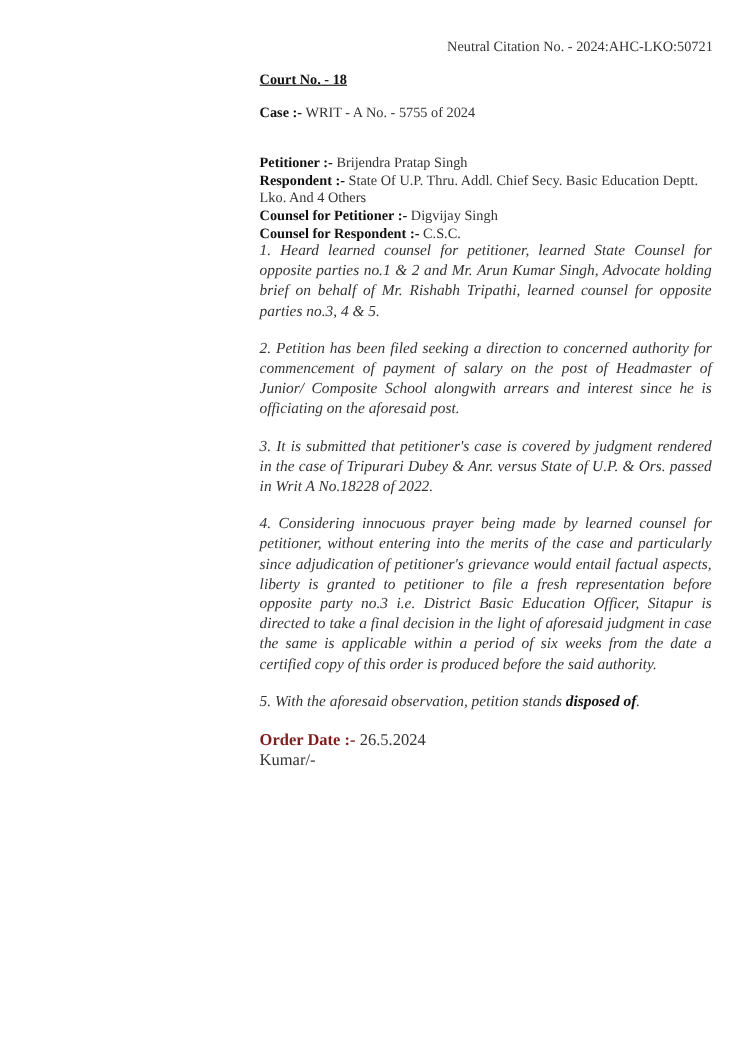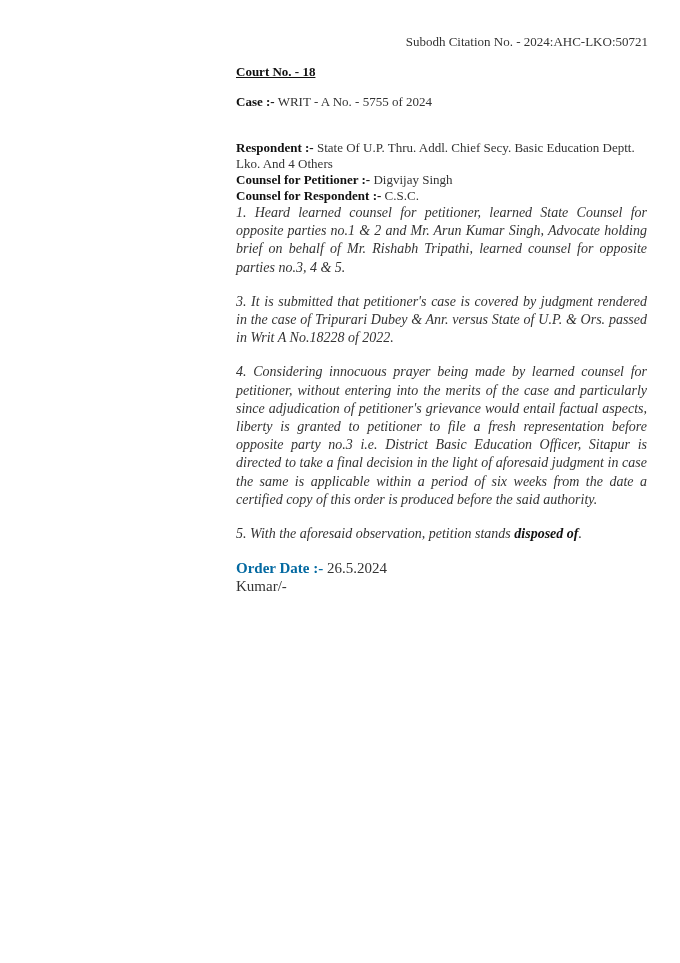--- a/index.html
+++ b/index.html
@@ -8,48 +8,52 @@
   .citation { position: absolute; top: 34px; right: 32px; font-size: 13px; color: #333; }
   .content { position: absolute; left: 236px; top: 64px; width: 411px; }
   .small { font-size: 13px; line-height: 16px; color: #333; }
   .small b { color: #111; }
   .court { font-weight: bold; text-decoration: underline; color: #111; margin-bottom: 14px; }
   .case { margin-bottom: 30px; }
   .judge { font-size: 15px; font-weight: bold; text-decoration: underline; color: #111; margin-top: 16px; margin-bottom: 16px; }
   .para { font-size: 14px; line-height: 18.2px; text-align: justify; margin: 0 0 16px 0; color: #333; font-style: italic; }
   .para b { color: #111; }
   .order { font-size: 15px; line-height: 18px; color: #333; }
-  .order b { color: #0369a1; }
+  .order b { color: #7f1d1d; }
 </style>
 </head>
 <body>
 
-<div class="citation">Subodh Citation No. - 2024:AHC-LKO:50721</div>
+<div class="citation">Neutral Citation No. - 2024:AHC-LKO:50721</div>
 
 <div class="content">
   <div class="small court">Court No. - 18</div>
 
   <div class="small case">
     <b>Case :-</b><span> WRIT - A No. - 5755 of 2024</span>
   </div>
 
   <div class="small">
+    <div>
+      <b>Petitioner :-</b><span> Brijendra Pratap Singh</span>
+    </div>
     <div>
       <b>Respondent :-</b><span> State Of U.P. Thru. Addl. Chief Secy. Basic Education Deptt. Lko. And 4 Others</span>
     </div>
     <div>
       <b>Counsel for Petitioner :-</b><span> Digvijay Singh</span>
     </div>
     <div>
       <b>Counsel for Respondent :-</b><span> C.S.C.</span>
     </div>
   </div>
 
 
   <p class="para">1. Heard learned counsel for petitioner, learned State Counsel for opposite parties no.1 &amp; 2 and Mr. Arun Kumar Singh, Advocate holding brief on behalf of Mr. Rishabh Tripathi, learned counsel for opposite parties no.3, 4 &amp; 5.</p>
+  <p class="para">2. Petition has been filed seeking a direction to concerned authority for commencement of payment of salary on the post of Headmaster  of Junior/ Composite School alongwith arrears and interest since he is officiating on the aforesaid post.</p>
   <p class="para">3. It is submitted that petitioner's case is covered by judgment rendered in the case of Tripurari Dubey &amp; Anr. versus State of U.P. &amp; Ors. passed in Writ A No.18228 of 2022.</p>
   <p class="para">4. Considering innocuous prayer being made by learned counsel for petitioner, without entering into the merits of the case and particularly since adjudication of petitioner's grievance would entail factual aspects, liberty is granted to petitioner to file a fresh representation before opposite party no.3 i.e. District Basic Education Officer, Sitapur is directed to take a final decision in the light of aforesaid judgment in case the same is applicable within a period of six weeks from the date a certified copy of this order is produced before the said authority.</p>
   <p class="para"><span>5. With the aforesaid observation, petition stands </span><b>disposed of</b><span>.</span></p>
 
   <div class="order">
     <div>
       <b>Order Date :-</b><span> 26.5.2024</span>
     </div>
     <div>Kumar/-</div>
   </div>

